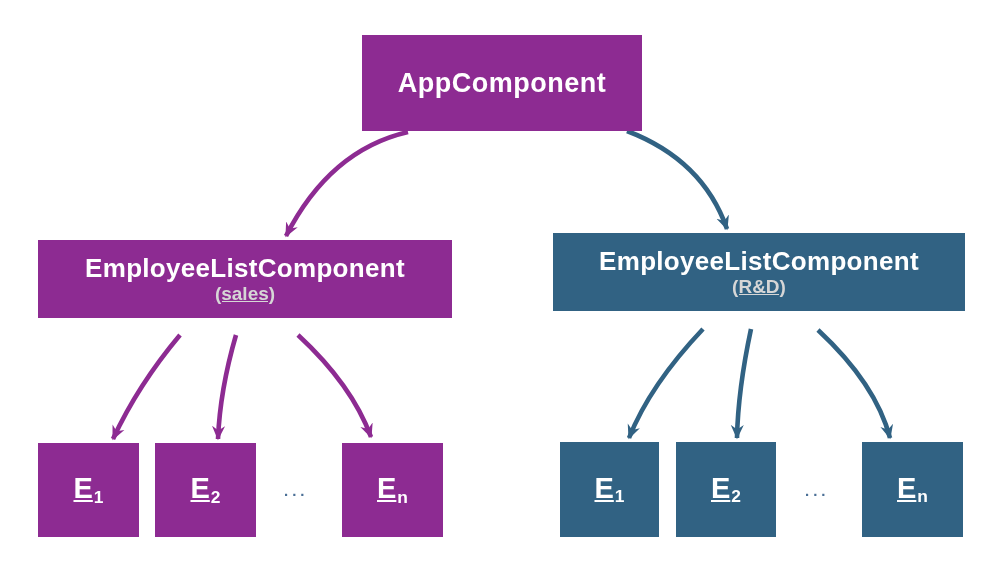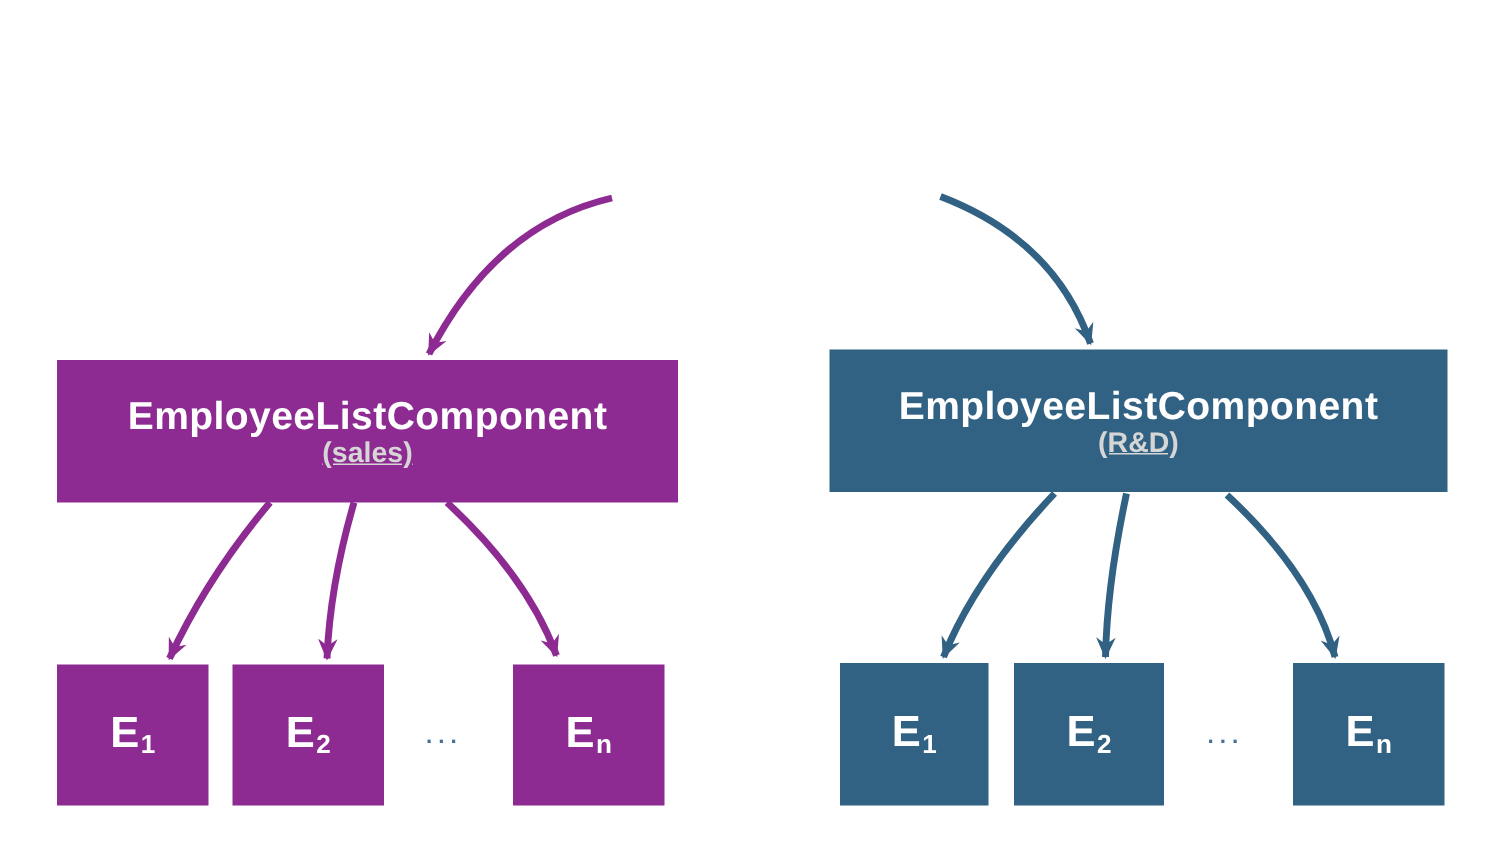--- a/index.html
+++ b/index.html
@@ -23,26 +23,26 @@
     display:flex;flex-direction:column;
     align-items:center;justify-content:center;
     color:var(--node-text);
     font-weight:bold;
     text-align:center;
     box-sizing:border-box;
   }
   .theme-purple{background:var(--purple);}
   .theme-blue{background:var(--blue);}
   .root-node{left:362px;top:35px;width:280px;height:96px;font-size:27px;letter-spacing:.5px;}
-  .parent-node{width:414px;height:95px;align-items:center;}
+  .parent-node{width:414px;height:78px;align-items:center;}
   .parent-left{left:38px;top:240px;}
   .parent-right{left:553px;top:233px;width:412px;}
   .parent-title{font-size:26px;line-height:30px;letter-spacing:.3px;}
   .parent-subtitle{font-size:19px;line-height:22px;color:var(--subtitle);text-decoration:underline;}
-  .leaf-node{width:101px;height:94px;font-size:29px;}
+  .leaf-node{width:101px;height:94px;font-size:29px;text-decoration:underline;}
   .leaf .sub, .leaf-node .sub{font-size:0.6em;vertical-align:-0.28em;margin-left:1px;}
   .l-e1{left:38px;top:443px;}
   .l-e2{left:155px;top:443px;}
   .l-en{left:342px;top:443px;}
   .r-e1{left:560px;top:442px;width:99px;height:95px;}
   .r-e2{left:676px;top:442px;width:100px;height:95px;}
   .r-en{left:862px;top:442px;width:101px;height:95px;}
   .ellipsis{
     position:absolute;
     color:var(--ellipsis);
@@ -80,20 +80,23 @@
     <path class="arrow arrow-purple" d="M 408 132 Q 330 150 286 236" marker-end="url(#headP)"></path>
     <path class="arrow arrow-blue" d="M 627 131 Q 703 160 727 229" marker-end="url(#headB)"></path>
     <path class="arrow arrow-purple" d="M 180 335 Q 138 385 113 439" marker-end="url(#headP)"></path>
     <path class="arrow arrow-purple" d="M 236 335 Q 220 390 218 439" marker-end="url(#headP)"></path>
     <path class="arrow arrow-purple" d="M 298 335 Q 352 385 371 437" marker-end="url(#headP)"></path>
     <path class="arrow arrow-blue" d="M 703 329 Q 650 385 629 438" marker-end="url(#headB)"></path>
     <path class="arrow arrow-blue" d="M 751 329 Q 738 390 737 438" marker-end="url(#headB)"></path>
     <path class="arrow arrow-blue" d="M 818 330 Q 876 384 890 438" marker-end="url(#headB)"></path>
   </svg>
 
+  <div class="node theme-purple root-node">
+    <span>AppComponent</span>
+  </div>
 
   <div class="node theme-purple parent-node parent-left">
     <span class="parent-title">EmployeeListComponent</span>
     <span class="parent-subtitle">(sales)</span>
   </div>
 
   <div class="node theme-blue parent-node parent-right">
     <span class="parent-title">EmployeeListComponent</span>
     <span class="parent-subtitle">(R&amp;D)</span>
   </div>

